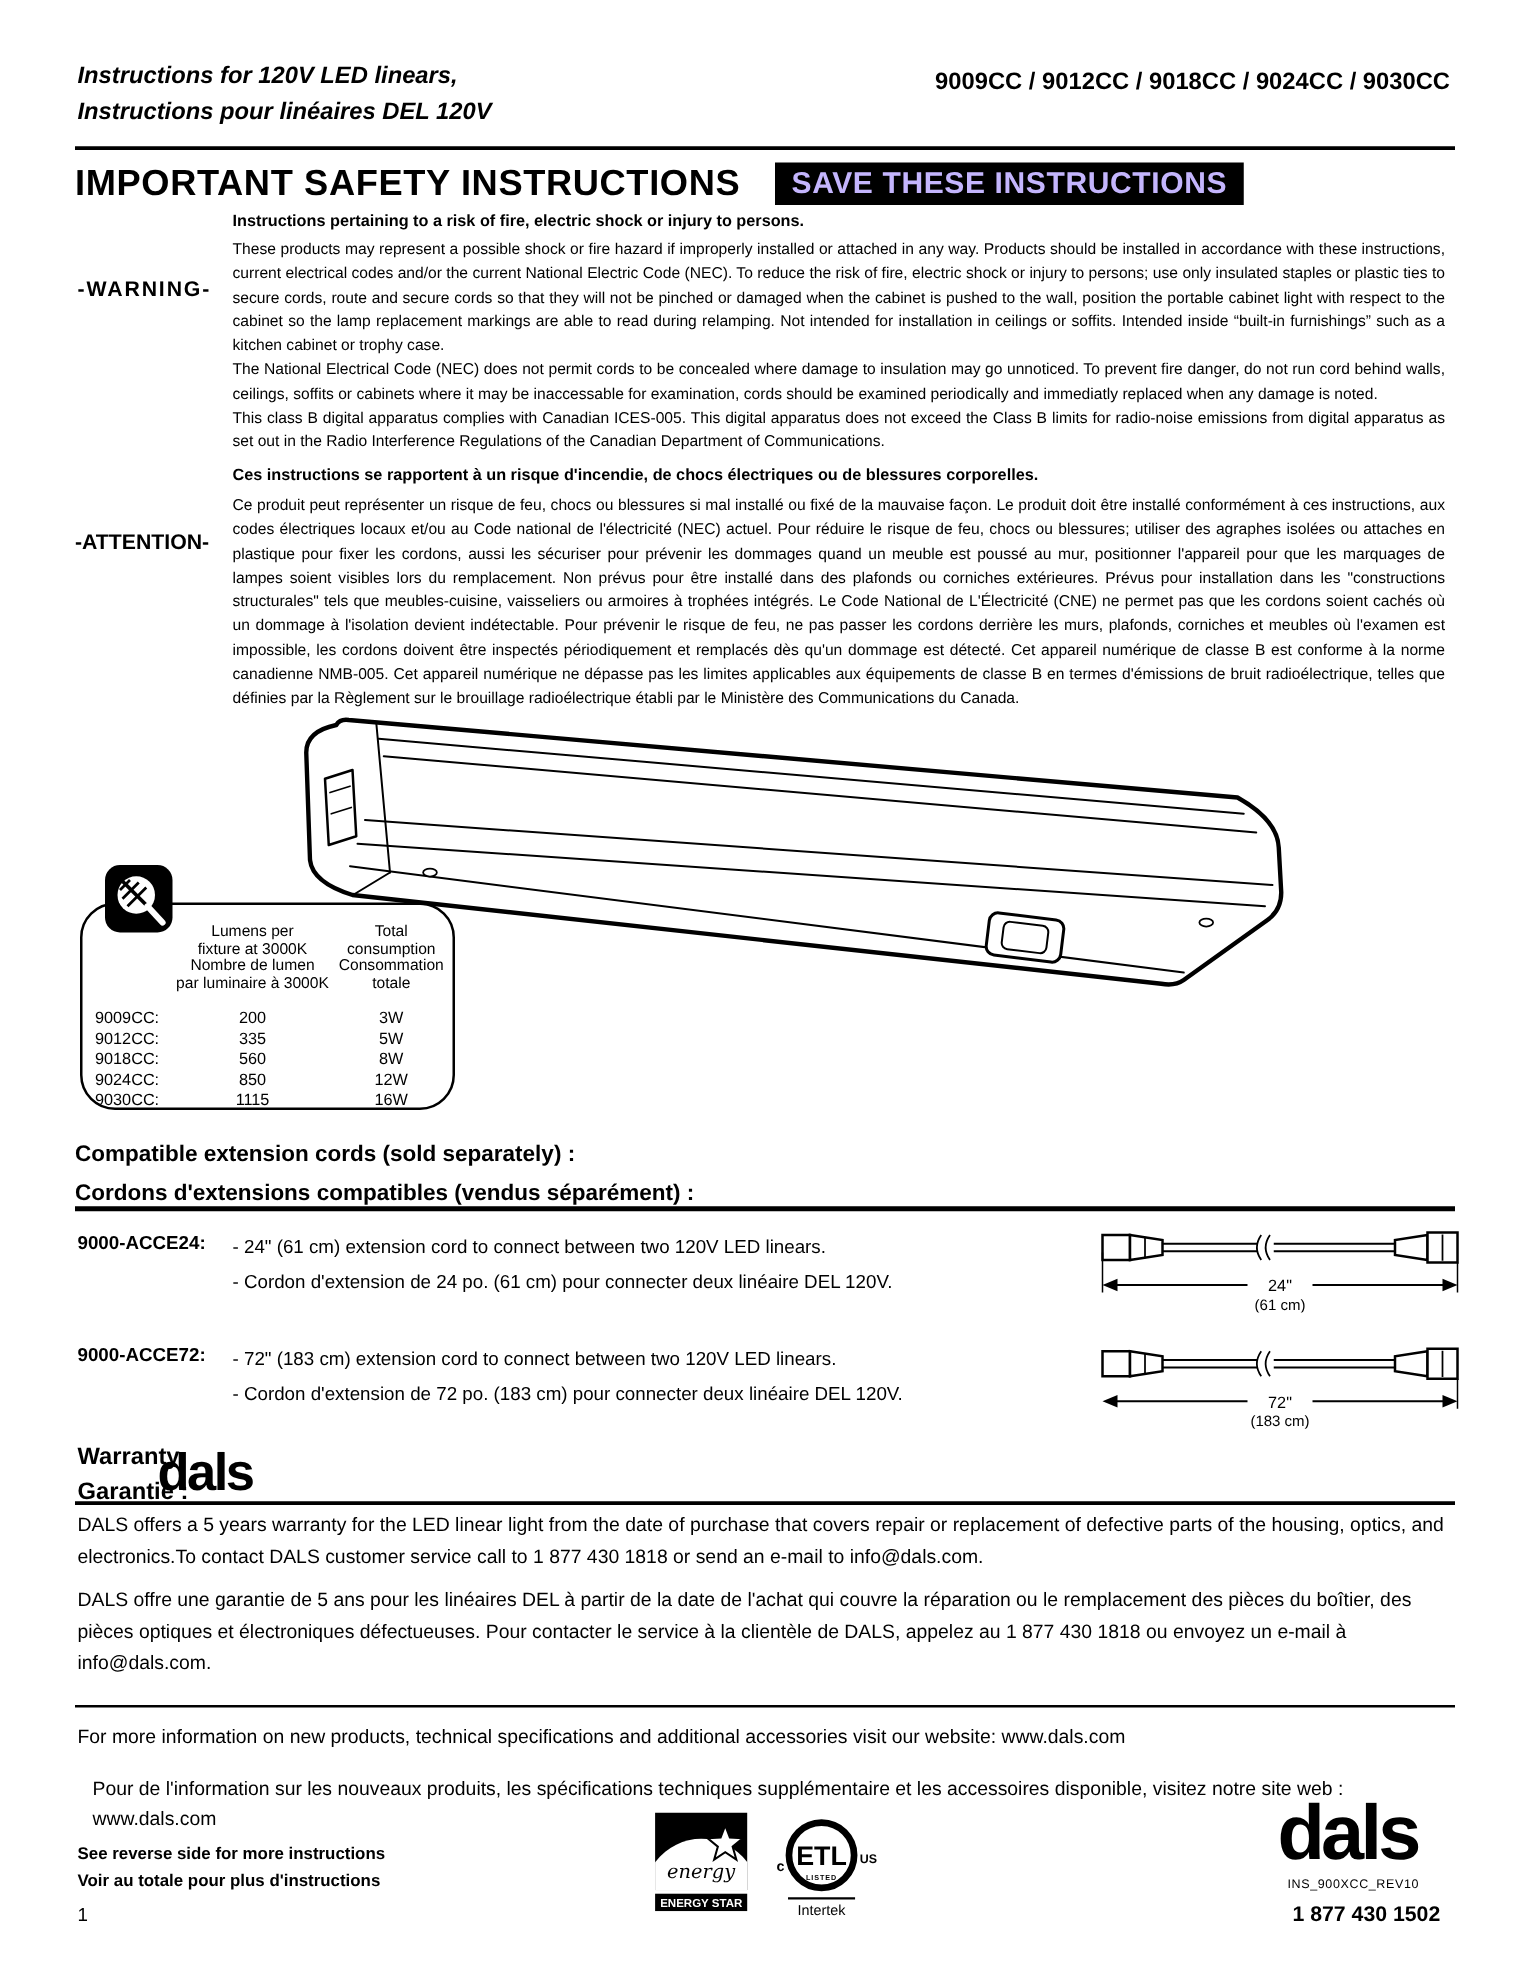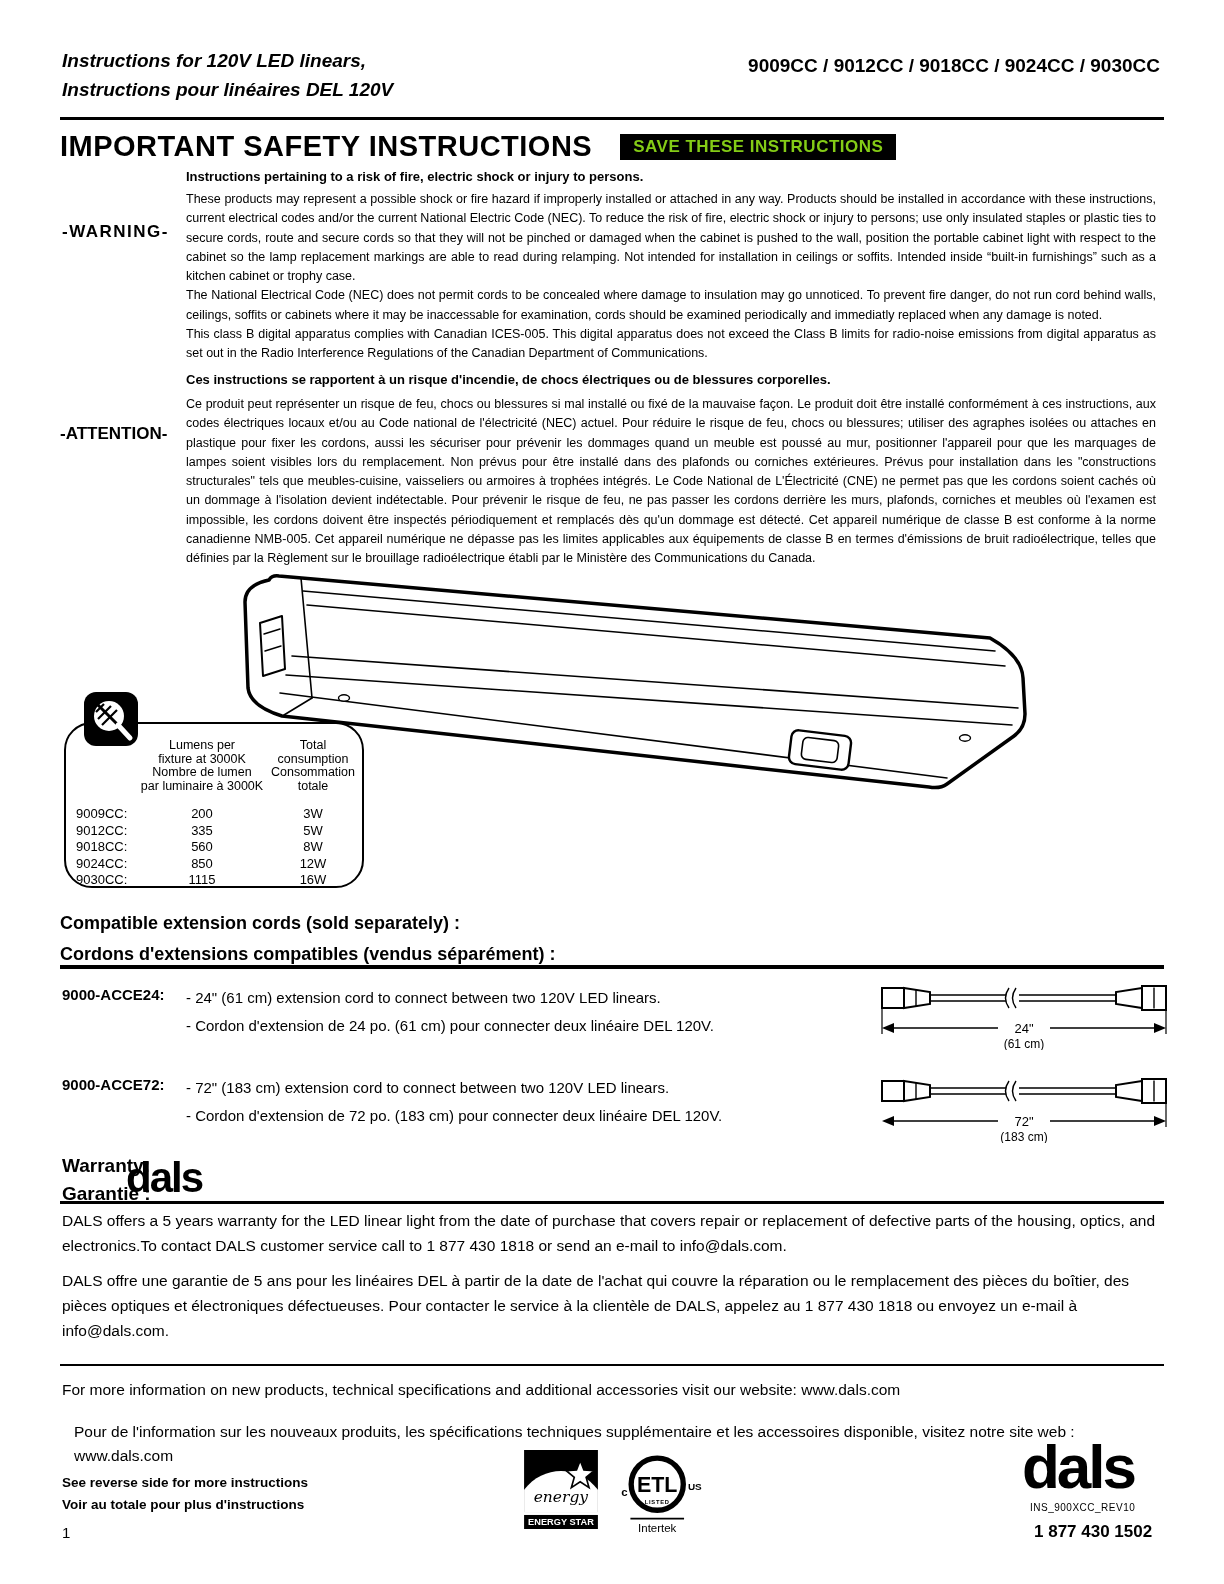--- a/index.html
+++ b/index.html
@@ -7,21 +7,21 @@
     position:relative;width:1224px;height:1584px;margin:0 auto;
     background:#ffffff;color:#000;overflow:hidden;
     font-family:"Liberation Sans", sans-serif;
   }
   .abs{position:absolute;}
   .hdr-title{font-style:italic;font-weight:bold;font-size:19px;line-height:1.55;}
   .hdr-models{font-weight:bold;font-size:19px;}
   .rule{background:#000;}
   .h1row{display:flex;align-items:center;gap:28px;white-space:nowrap;}
   .h1{font-size:29px;font-weight:bold;letter-spacing:.5px;}
-  .badge{background:#000;color:#84cc16;font-size:17px;font-weight:bold;padding:3px 13px;letter-spacing:.5px;}
+  .badge{background:#000;color:#c4b5fd;font-size:24px;font-weight:bold;padding:3px 13px;letter-spacing:.5px;}
   .subline{font-size:13px;font-weight:bold;}
   .warnlabel{font-size:17px;font-weight:bold;}
   .bodytext{font-size:12.5px;line-height:19.3px;text-align:justify;}
   .para{margin:0;}
   .tablebox{border:2px solid #000;border-radius:28px;}
   .tbl{display:grid;grid-template-columns:72px 128px 94px;}
   .tbl .c1{text-align:left;padding-left:10px;}
   .tbl .c2,.tbl .c3{text-align:center;}
   .thead{font-size:12.5px;line-height:13.5px;}
   .trow{font-size:13px;line-height:16.5px;}

